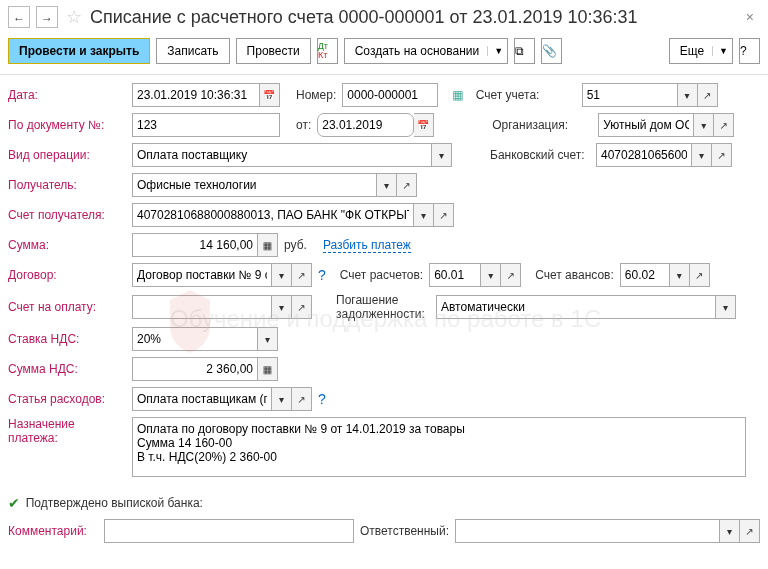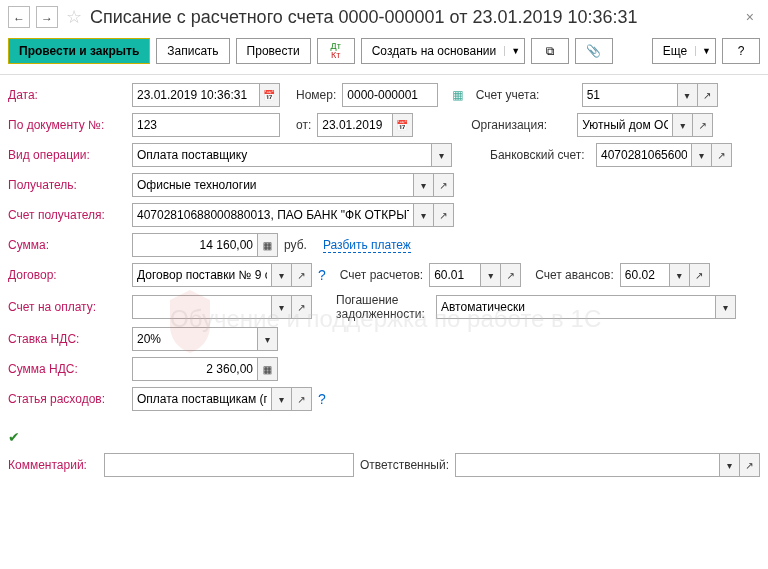--- a/index.html
+++ b/index.html
@@ -55,28 +55,27 @@
     padding: 0 10px;
     border: 1px solid #999;
     background: #fff;
     cursor: pointer;
     font-size: 12px;
     display: inline-flex;
     align-items: center;
     gap: 4px;
   }
   .btn-primary {
-    background: #14b8a6;
+    background: #7dd3fc;
     border-color: #c9b000;
     font-weight: bold;
   }
   .btn-icon {
-    width: 38px;
+    width: 21px;
     padding: 0;
-    justify-content: center;
   }
   .btn-split {
     padding-right: 4px;
   }
   .btn-split .caret {
     border-left: 1px solid #ccc;
     padding-left: 6px;
     margin-left: 4px;
     font-size: 9px;
   }
@@ -227,21 +226,21 @@
       <div class="field-btn">▾</div>
       <div class="field-btn">↗</div>
     </div>
   </div>
 
   <div class="form-row">
     <div class="label">По документу №:</div>
     <input class="field" style="width: 148px;" value="123">
     <div class="label-sm" style="margin-left:10px">от:</div>
     <div class="field-group">
-      <input class="field" style="width: 76px;" value="23.01.2019">
+      <input class="field" style="width: 97px; border-radius: 7px;" value="23.01.2019">
       <div class="field-btn">📅</div>
     </div>
     <div class="label-sm right-col" style="margin-left:52px;width:100px">Организация:</div>
     <div class="field-group">
       <input class="field" style="width: 96px;" value="Уютный дом ООО">
       <div class="field-btn">▾</div>
       <div class="field-btn">↗</div>
     </div>
   </div>
 
@@ -255,21 +254,21 @@
     <div class="field-group">
       <input class="field" style="width: 96px;" value="40702810656000001084">
       <div class="field-btn">▾</div>
       <div class="field-btn">↗</div>
     </div>
   </div>
 
   <div class="form-row">
     <div class="label">Получатель:</div>
     <div class="field-group">
-      <input class="field" style="width: 282px;" value="Офисные технологии">
+      <input class="field" style="width: 245px;" value="Офисные технологии">
       <div class="field-btn">▾</div>
       <div class="field-btn">↗</div>
     </div>
   </div>
 
   <div class="form-row">
     <div class="label">Счет получателя:</div>
     <div class="field-group">
       <input class="field" style="width: 282px;" value="40702810688000880013, ПАО БАНК &quot;ФК ОТКРЫТИЕ&quot;">
       <div class="field-btn">▾</div>
@@ -342,25 +341,32 @@
   <div class="form-row">
     <div class="label">Статья расходов:</div>
     <div class="field-group">
       <input class="field" style="width: 140px;" value="Оплата поставщикам (под">
       <div class="field-btn">▾</div>
       <div class="field-btn">↗</div>
     </div>
     <span class="help-q">?</span>
   </div>
 
+  <div class="form-row" style="align-items:flex-start">
+    <div class="label">Назначение платежа:</div>
+    <textarea class="field" style="width: 614px; height: 60px;">Оплата по договору поставки № 9 от 14.01.2019 за товары
+Сумма 14 160-00
+В т.ч. НДС(20%) 2 360-00</textarea>
+  </div>
 
 </div>
 
 <div class="check-row">
   <span class="checkmark">✔</span>
+  <span>Подтверждено выпиской банка:</span>
 </div>
 
 <div class="form-row" style="padding:4px 8px">
   <div class="label" style="width:90px">Комментарий:</div>
   <input class="field" style="width: 250px;" value="">
   <div class="label-sm" style="">Ответственный:</div>
   <div class="field-group" style="flex:1">
     <input class="field" style="flex: 1 1 0%; width: 230px;" value="">
     <div class="field-btn">▾</div>
     <div class="field-btn">↗</div>

